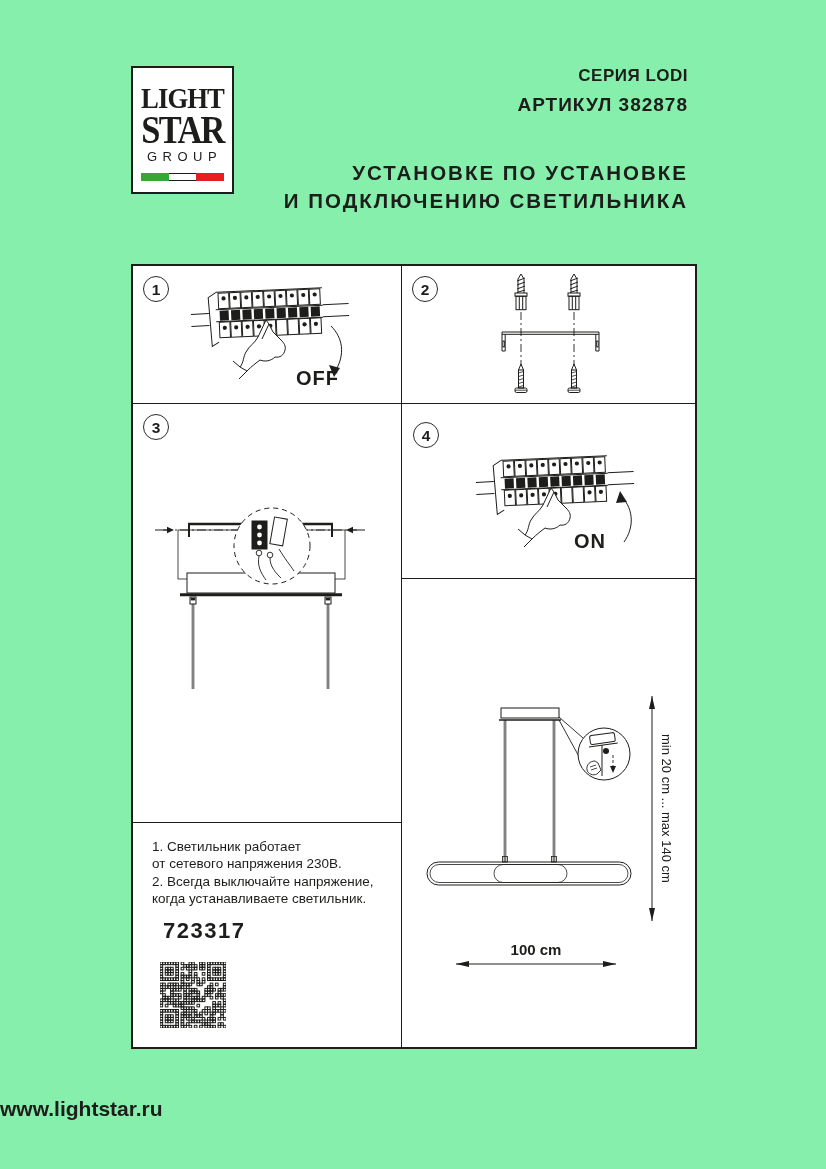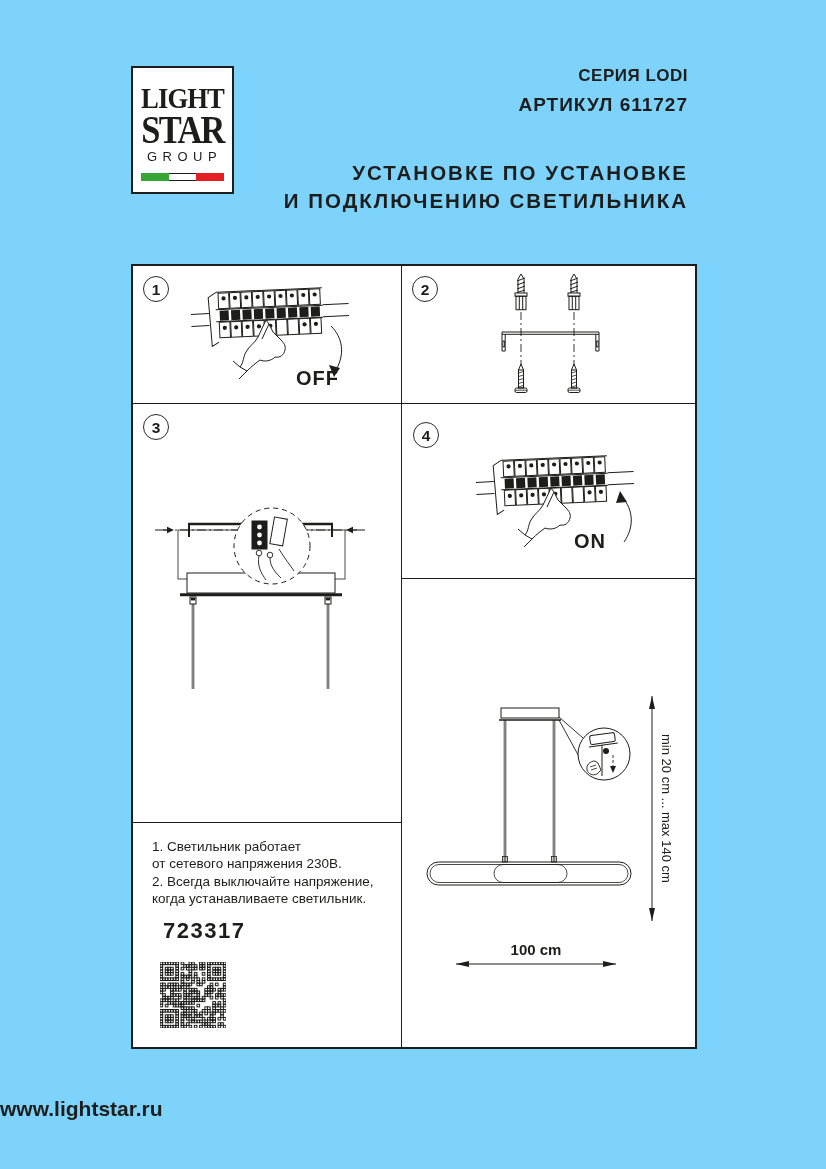--- a/index.html
+++ b/index.html
@@ -1,16 +1,16 @@
 <!DOCTYPE html>
 <html><head>
 <meta charset="utf-8">
 <style>
   html,body{margin:0;padding:0;background:#ffffff;}
-  .page{position:relative;width:826px;height:1169px;background:#7dd3fc;overflow:hidden;
+  .page{position:relative;width:826px;height:1169px;background:#86efac;overflow:hidden;
         font-family:"Liberation Sans",sans-serif;color:#1d1d1b;}
 
   
   .logo{position:absolute;left:131px;top:66px;width:103px;height:128px;border:2px solid #1d1d1b;
         box-sizing:border-box;text-align:center;background:#fff;}
   .logo-light{margin-top:17px;font-family:"Liberation Serif",serif;font-weight:bold;font-size:29px;
         line-height:26px;letter-spacing:-1px;transform:scaleX(.92);}
   .logo-star{font-family:"Liberation Serif",serif;font-weight:bold;font-size:41px;line-height:36px;
         letter-spacing:-2px;transform:scaleX(.84);}
   .logo-group{font-size:13px;line-height:15px;letter-spacing:5.5px;margin-top:2px;margin-left:4px;}
@@ -67,21 +67,21 @@
     <div class="logo-group">GROUP</div>
     <div class="logo-flag">
       <span class="fg"></span>
       <span class="fw"></span>
       <span class="fr"></span>
     </div>
   </div>
 
   <div class="header-text">
     <div class="hseries">СЕРИЯ LODI</div>
-    <div class="harticle">АРТИКУЛ 611727</div>
+    <div class="harticle">АРТИКУЛ 382878</div>
     <div class="hinstr">
       <div>УСТАНОВКЕ ПО УСТАНОВКЕ</div>
       <div>И ПОДКЛЮЧЕНИЮ СВЕТИЛЬНИКА</div>
     </div>
   </div>
 
   <div class="grid">
 
     <div class="panel p1">
       <div class="badge">1</div>

